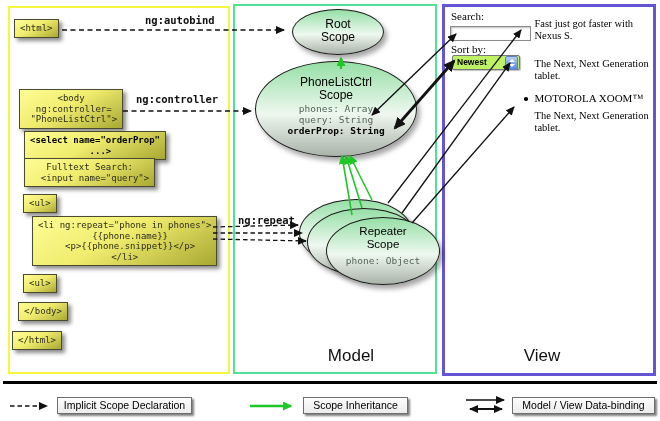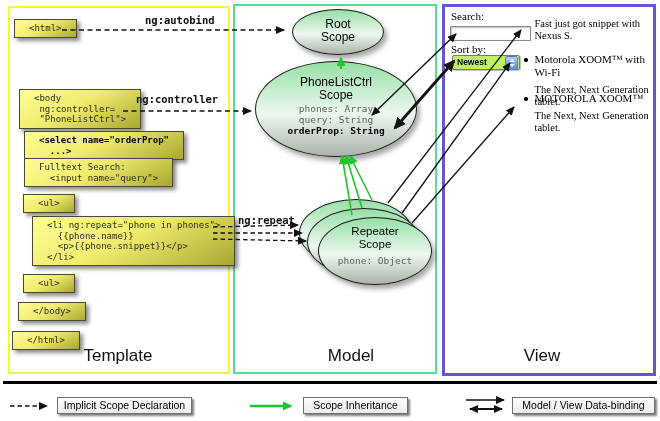--- a/index.html
+++ b/index.html
@@ -2,23 +2,23 @@
 <html><head>
 <meta charset="utf-8">
 <style>
   html,body{margin:0;padding:0;background:#fff;}
   #stage{position:relative;width:660px;height:421px;background:#fff;overflow:hidden;
          font-family:"Liberation Sans",sans-serif;}
   .panel{position:absolute;background:#fff;}
   .panel-label{position:absolute;width:100%;text-align:center;font-size:17px;color:#111;
                font-family:"Liberation Sans",sans-serif;}
   .codebox{position:absolute;font-family:"DejaVu Sans Mono",monospace;font-size:9px;
-           line-height:10.5px;color:#2d2d1a;white-space:pre;padding:3px 14px;
+           line-height:10.5px;color:#2d2d1a;white-space:pre;padding:3px 5px;
            background:linear-gradient(150deg,#fdfd94 0%,#f0ec6e 45%,#a8a832 100%);
-           border:1px solid #4a4a30;box-shadow:3px 3px 4px rgba(0,0,0,.45);z-index:10;}
+           border:1px solid #4a4a30;box-shadow:3px 3px 4px rgba(0,0,0,.45);z-index:10;text-align:center;}
   .codebox.bold{font-weight:bold;color:#000;}
   .dirlabel{position:absolute;font-family:"DejaVu Sans Mono",monospace;font-size:10.5px;
             font-weight:bold;color:#111;z-index:60;background:transparent;}
   .ellipse{position:absolute;border:1.5px solid #1a1a1a;border-radius:50%;
            background:linear-gradient(#96dfa6 0%,#d9f2de 42%,#eef8ef 55%,#a9b3a9 100%);
            box-shadow:3px 4px 5px rgba(0,0,0,.35);z-index:10;text-align:center;}
   .ellipse .etitle{font-size:12px;line-height:13px;color:#000;white-space:pre;}
   .ellipse .eprops{font-family:"DejaVu Sans Mono",monospace;font-size:9.5px;line-height:10.5px;
                    color:#55655a;white-space:pre;margin-top:2px;}
   .ellipse .eprop-bold{font-family:"DejaVu Sans Mono",monospace;font-size:9.5px;line-height:11px;
@@ -49,21 +49,20 @@
 </style>
 </head>
 <body>
 
 <div id="stage">
 
   <div class="panel" style="left:8px;top:6px;width:218px;height:364px;border:2px solid #f6f63a;"></div>
   <div class="panel" style="left:233px;top:4px;width:200px;height:366px;border:2px solid #4fe296;"></div>
   <div class="panel" style="left:442px;top:4px;width:208px;height:366px;border:3px solid #6355d4;"></div>
 
-  <div class="panel-label" style="left:8px;top:346px;width:220px;">Template</div>
   <div class="panel-label" style="left:233px;top:346px;width:236px;">Model</div>
   <div class="panel-label" style="left:442px;top:346px;width:200px;">View</div>
 
   <div class="codebox" style="left:14px;top:19px;">&lt;html&gt;</div>
   <div class="codebox" style="left:19px;top:89px;">&lt;body
  ng:controller=
  "PhoneListCtrl"&gt;</div>
   <div class="codebox bold" style="left:24px;top:131px;">&lt;select name="orderProp"
   ...&gt;</div>
   <div class="codebox" style="left:24px;top:158px;">Fulltext Search:
@@ -89,42 +88,38 @@
   <div class="ellipse" style="left:255px;top:61px;width:160px;height:94px;">
     <div class="etitle" style="padding-top:14px;">PhoneListCtrl
 Scope</div>
     <div class="eprops">phones: Array
 query: String</div>
     <div class="eprop-bold">orderProp: String</div>
   </div>
 
   <div class="ellipse" style="left:299px;top:199px;width:112px;height:66px;"></div>
   <div class="ellipse" style="left:307px;top:208px;width:112px;height:66px;"></div>
-  <div class="ellipse" style="left:318px;top:217px;width:112px;height:66px;">
+  <div class="ellipse" style="left:326px;top:217px;width:112px;height:66px;">
     <div class="etitle" style="padding-top:7px;font-size:11.5px;">Repeater
 Scope</div>
     <div class="eprops" style="margin-top:5px;">phone: Object</div>
   </div>
 
   <div class="view-label" style="left:451px;top:10px;">Search:</div>
   <input class="vinput" type="text" style="left: 450px; top: 26px;" value="">
   <div class="view-label" style="left:451px;top:43px;">Sort by:</div>
   <div class="vselect" style="left:452px;top:55px;">
     <span>Newest</span>
     <span class="vstepper"></span>
   </div>
 
   <div class="vitem" style="top:13px;">
-    <div class="vdesc">Fast just got snippet with Nexus S.</div>
+    <div class="vdesc">Fast just got faster with Nexus S.</div>
   </div>
   <div class="vitem" style="top:53px;">
-    <div class="vtitle-row">
-      <span class="bullet"></span>
-      <span class="vtitle">Motorola XOOM™ with Wi-Fi</span>
-    </div>
     <div class="vdesc">The Next, Next Generation tablet.</div>
   </div>
   <div class="vitem" style="top:92px;">
     <div class="vtitle-row">
       <span class="bullet"></span>
       <span class="vtitle">MOTOROLA XOOM™</span>
     </div>
     <div class="vdesc">The Next, Next Generation tablet.</div>
   </div>
 

